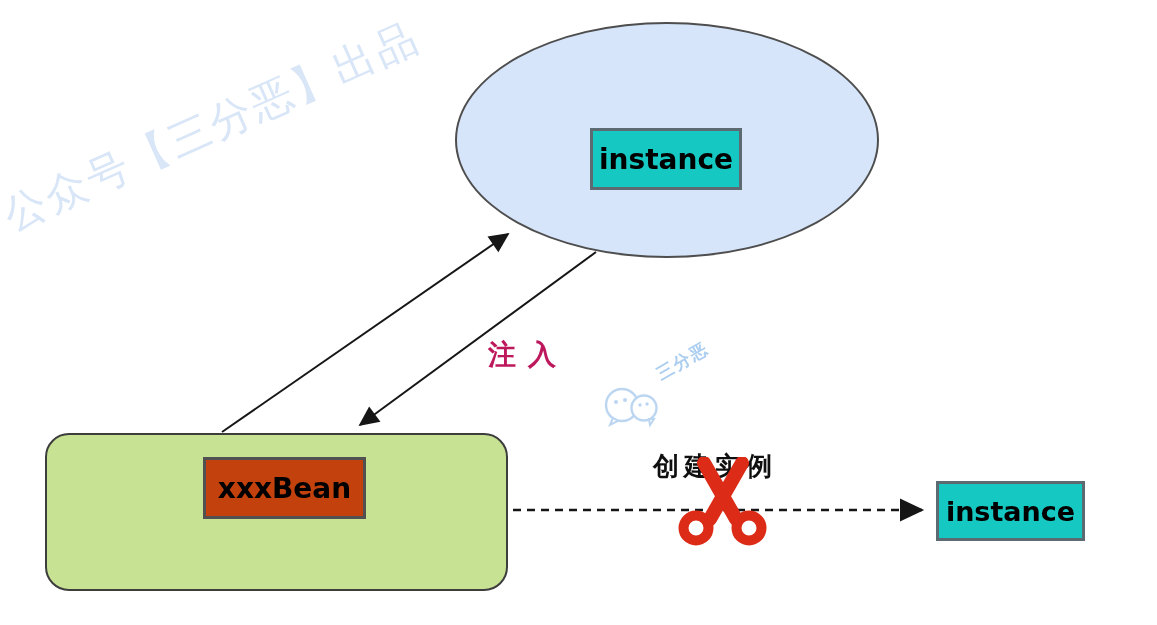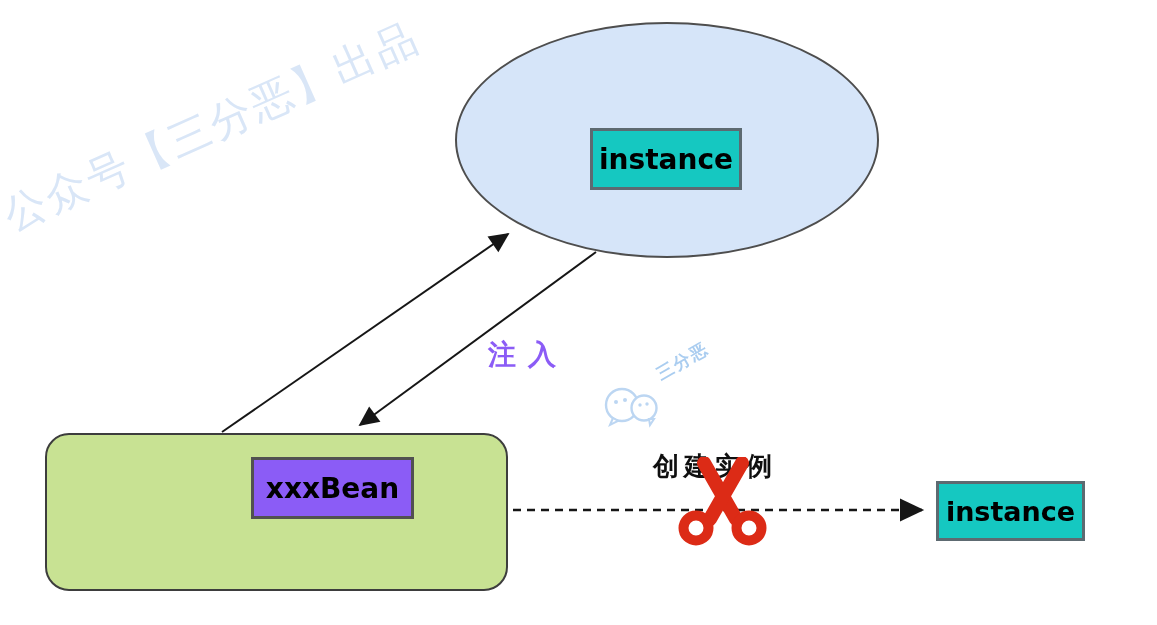--- a/index.html
+++ b/index.html
@@ -91,21 +91,21 @@
     font-weight: bold;
     color: #000000;
     z-index: 3;
   }
 
   
   .inject-label {
     left: 488px; top: 336px;
     font-size: 28px;
     font-weight: bold;
-    color: #8b5cf6;
+    color: #be185d;
     letter-spacing: 12px;
     z-index: 4;
     white-space: nowrap;
   }
   .create-label {
     left: 653px; top: 449px;
     font-size: 26px;
     font-weight: bold;
     color: #0f0f0f;
     letter-spacing: 5px;
@@ -143,21 +143,21 @@
       <circle cx="39" cy="22" r="1.7"></circle>
       <circle cx="46" cy="21" r="1.7"></circle>
     </g>
   </svg>
   <div class="abs logo-text" style="color: rgb(170, 205, 240);">三分恶</div>
 
   <div class="abs container-ellipse" style="background-color: rgb(214, 229, 249); border-color: rgb(78, 78, 78);"></div>
   <div class="abs instance-box instance-top" style="background-color: rgb(21, 200, 193); border-color: rgb(93, 106, 113);">instance</div>
 
   <div class="abs bean-container" style="background-color: rgb(200, 226, 147); border-color: rgb(61, 61, 61);"></div>
-  <div class="abs bean-label-box" style="background-color: #8b5cf6; border-color: rgb(81, 81, 81); margin-left: 48px;">xxxBean</div>
+  <div class="abs bean-label-box" style="background-color: #c2410c; border-color: rgb(81, 81, 81);">xxxBean</div>
 
   <div class="abs instance-box instance-right" style="background-color: rgb(21, 200, 193); border-color: rgb(93, 106, 113);">instance</div>
 
   <div class="abs inject-label">注入</div>
   <div class="abs create-label">创建实例</div>
 
   <svg class="abs arrows-layer" width="1157" height="625" viewBox="0 0 1157 625">
     <defs>
       <marker id="arrow" viewBox="0 0 12 12" refX="10.5" refY="6" markerWidth="11" markerHeight="11" orient="auto-start-reverse">
         <path class="arrow-head" d="M0.5,0.8 L11.5,6 L0.5,11.2 z"></path>

